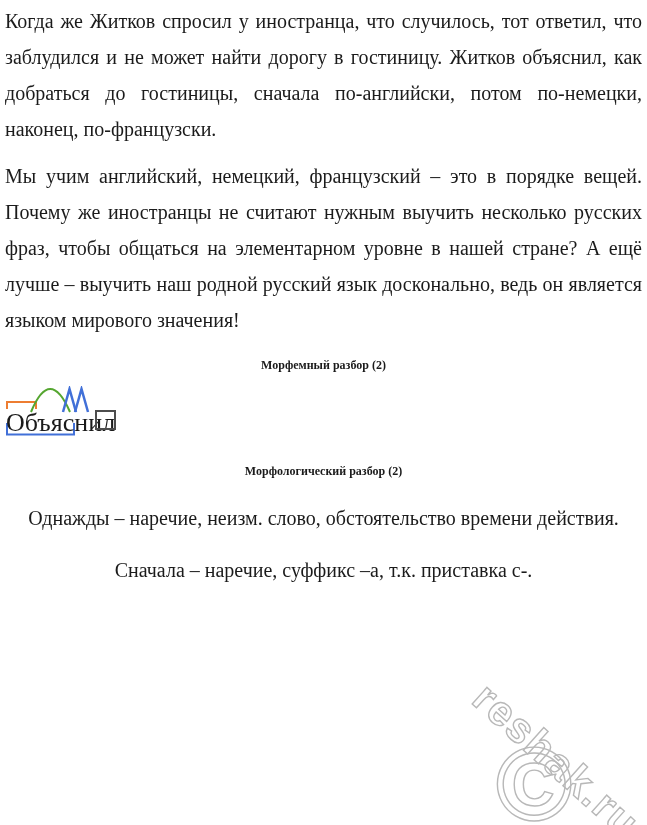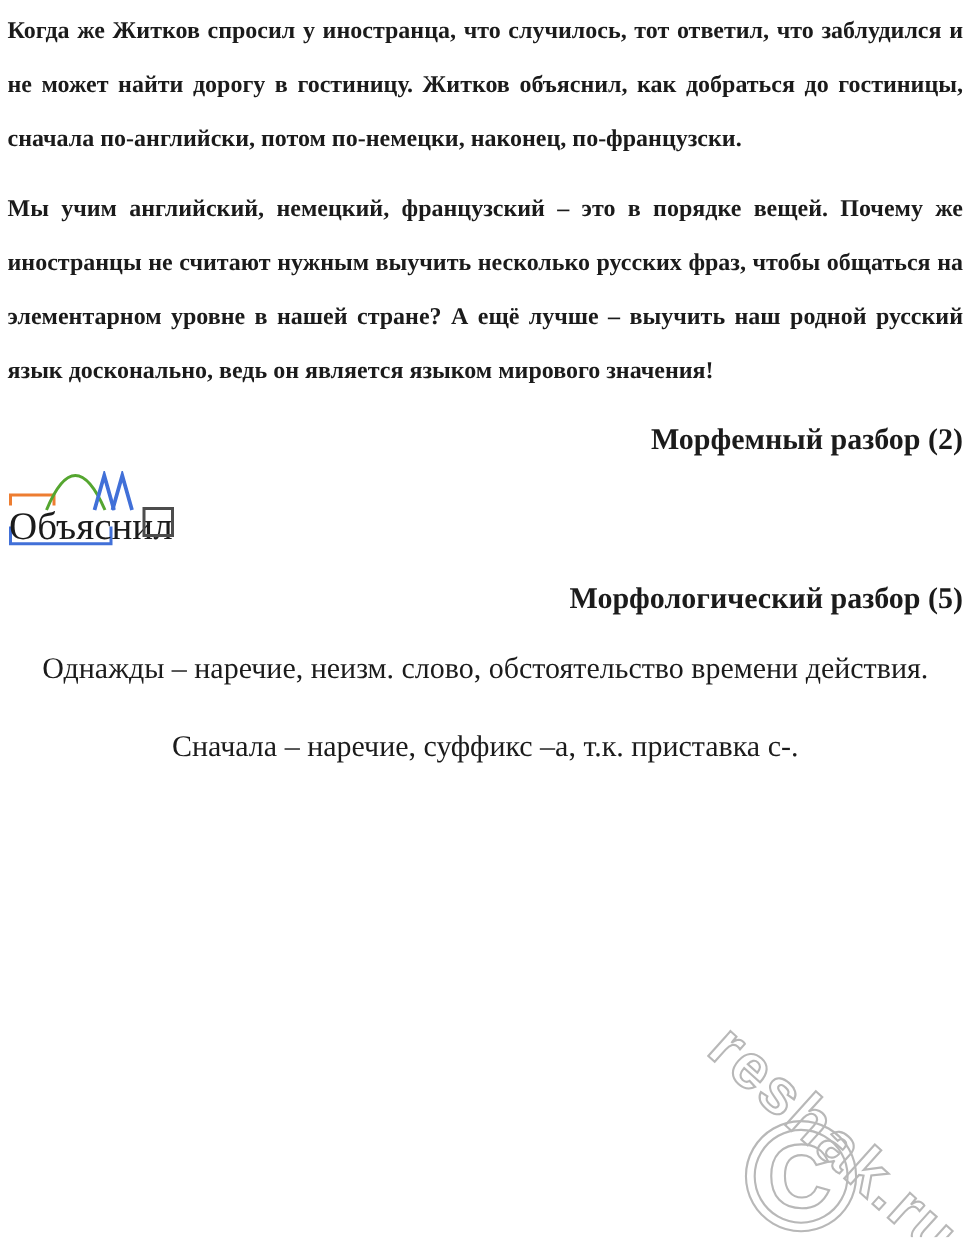--- a/index.html
+++ b/index.html
@@ -9,31 +9,30 @@
     height: 825px;
     background: #ffffff;
     overflow: hidden;
     font-family: "Liberation Serif", serif;
     color: #1b1b1b;
     box-sizing: border-box;
     padding: 3px 5px 0 5px;
   }
   .content { position: relative; z-index: 1; }
   p.body {
-    font-size: 16px;
+    font-size: 20px;
     line-height: 36px;
     text-align: justify;
     margin: 0 0 11px 0;
-    font-weight: bold;
   }
   h2.section {
-    font-size: 20px;
+    font-size: 12px;
     line-height: 26px;
     font-weight: 700;
-    text-align: right;
+    text-align: center;
     margin: 14px 0 8px 0;
   }
   .morpheme-block {
     position: relative;
     height: 58px;
     margin: 8px 0 0 0;
   }
   .morpheme-word {
     position: absolute;
     left: 1px;
@@ -105,19 +104,19 @@
 
         <path d="M58,26 L64.5,3 L71,26" fill="none" stroke="#4170D8" stroke-width="2.5"></path>
         <path d="M70,26 L76.5,3 L83,26" fill="none" stroke="#4170D8" stroke-width="2.5"></path>
 
         <path d="M2,37 L2,48.5 L69,48.5 L69,37" fill="none" stroke="#4170D8" stroke-width="2"></path>
       </svg>
       <span class="morpheme-word">Объяснил</span>
       <span class="zero-ending-box"></span>
     </div>
 
-    <h2 class="section">Морфологический разбор (5)</h2>
+    <h2 class="section">Морфологический разбор (2)</h2>
     <p class="analysis">Однажды – наречие, неизм. слово, обстоятельство времени действия.</p>
 
     <p class="analysis">Сначала – наречие, суффикс –а, т.к. приставка с-.</p>
   </div>
 
 </div>
 
 </body></html>

